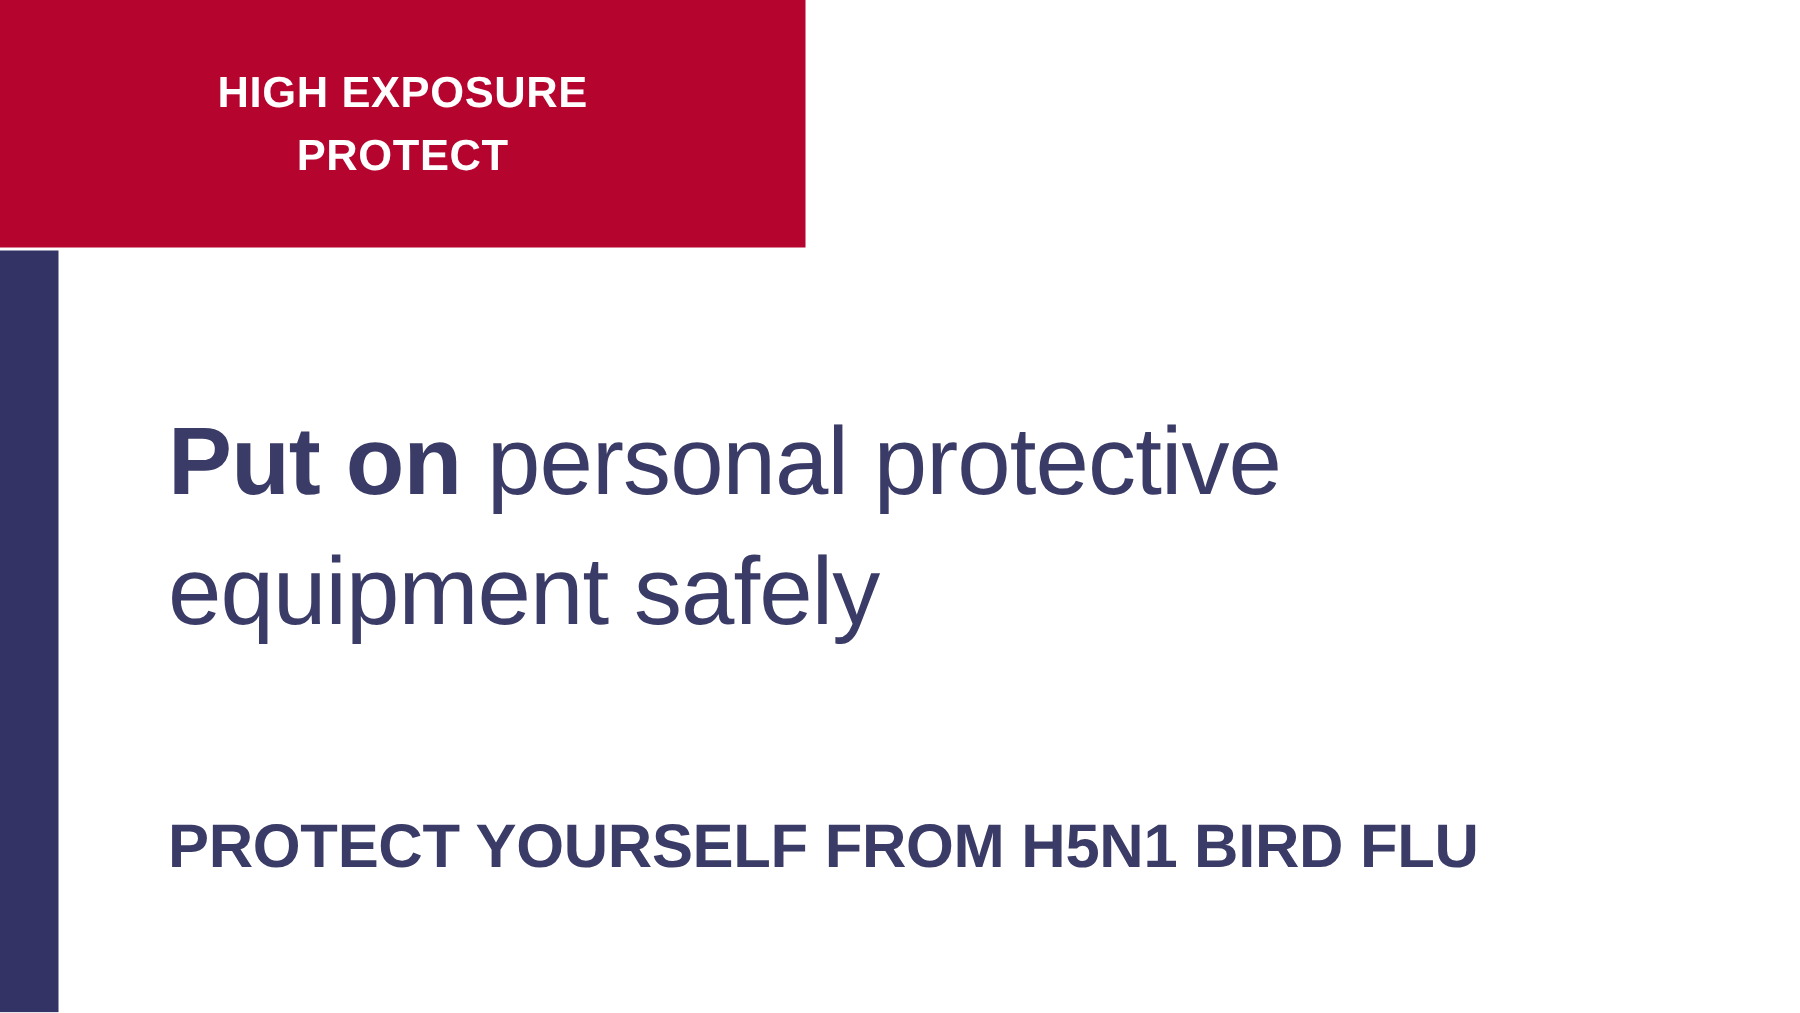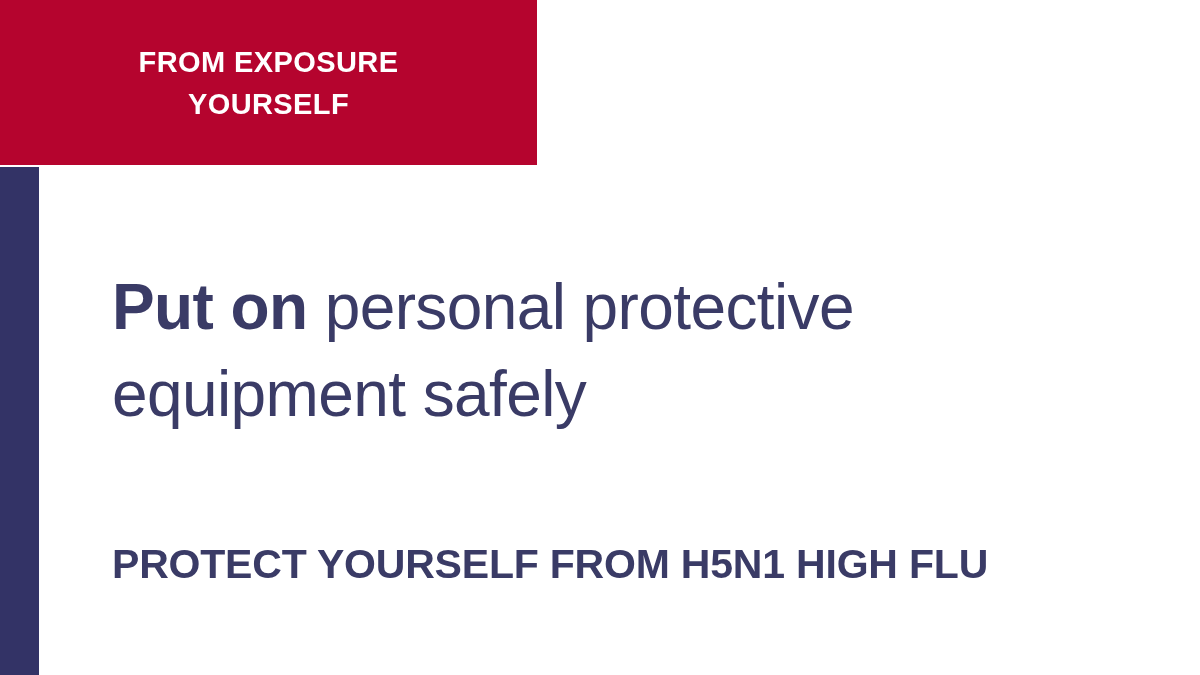--- a/index.html
+++ b/index.html
@@ -90,27 +90,27 @@
     letter-spacing: -0.2px;
     white-space: nowrap;
   }
 </style>
 </head>
 <body>
 
 <div class="slide">
 
   <div class="banner">
-    <div class="banner-line">FROM EXPOSURE</div>
-    <div class="banner-line">YOURSELF</div>
+    <div class="banner-line">HIGH EXPOSURE</div>
+    <div class="banner-line">PROTECT</div>
   </div>
 
   <div class="accent-bar"></div>
 
   <div class="content">
 
     <div class="headline"><span class="strong">Put on</span><span> personal protective equipment safely</span></div>
 
-    <div class="kicker">PROTECT YOURSELF FROM H5N1 HIGH FLU</div>
+    <div class="kicker">PROTECT YOURSELF FROM H5N1 BIRD FLU</div>
 
   </div>
 
 </div>
 
 </body></html>

